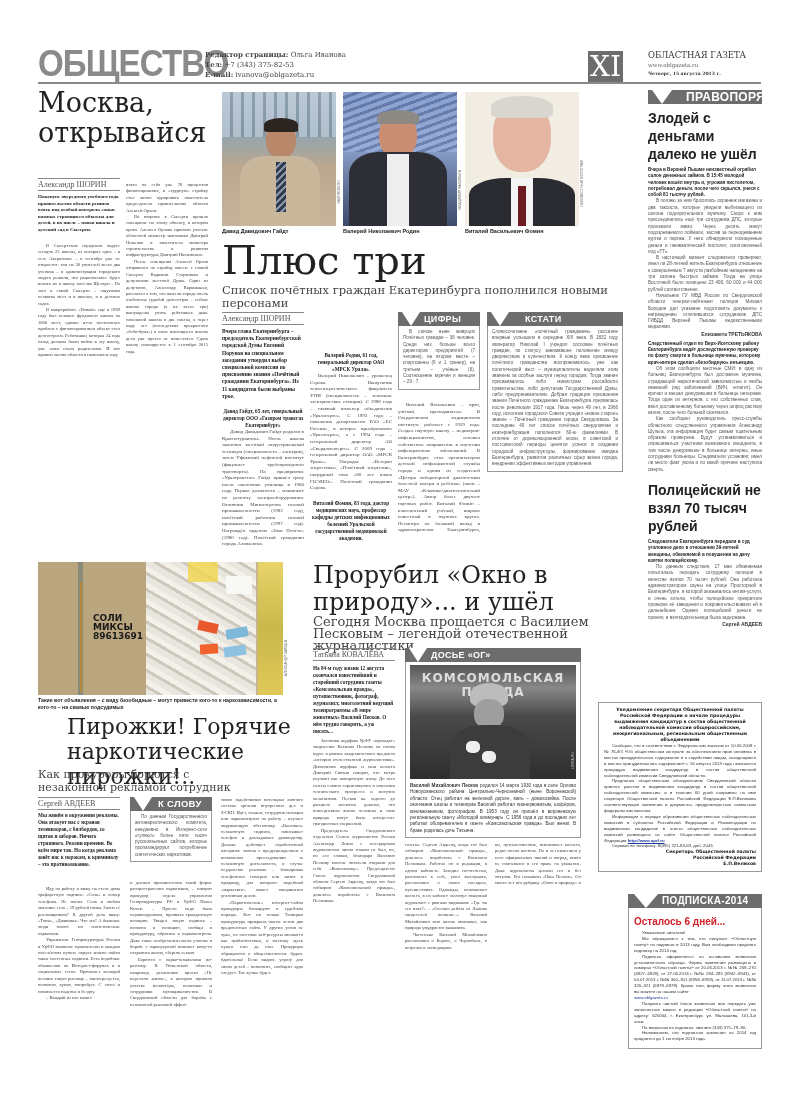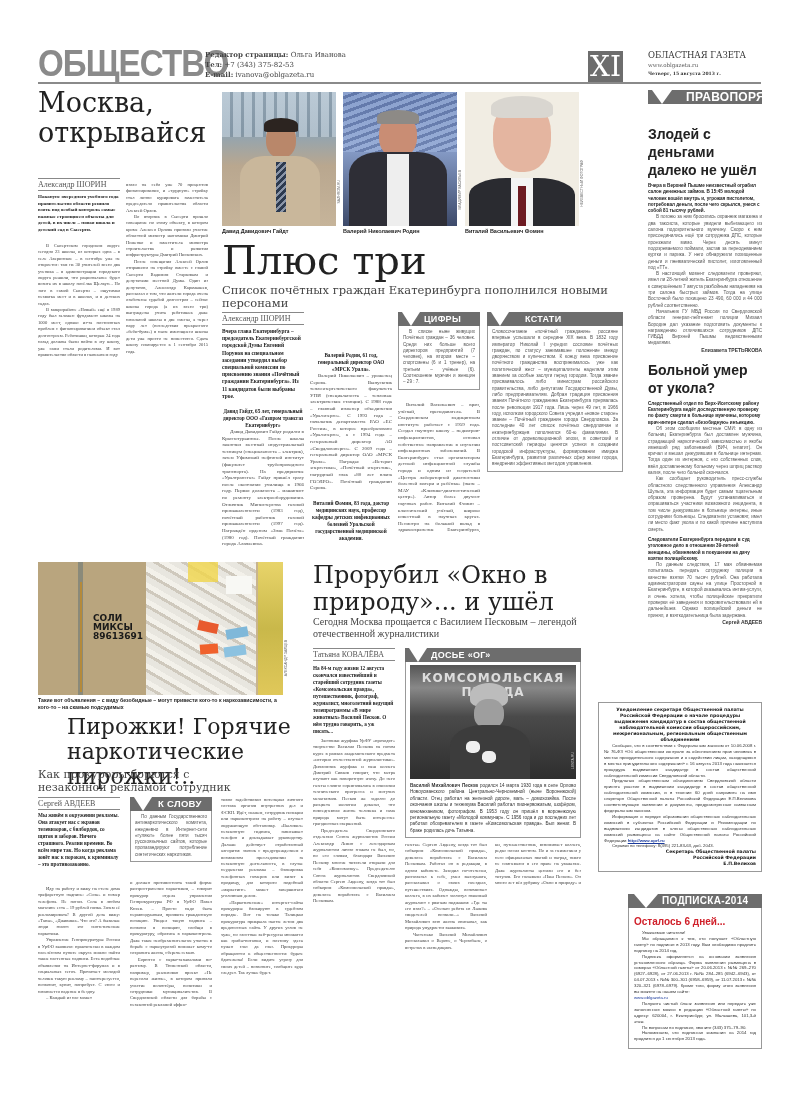--- a/index.html
+++ b/index.html
@@ -117,36 +117,36 @@
     <span>КСТАТИ</span>
   </div>
   <div class="box side-text" style="padding:3px 4px;border-top:none;">Словосочетание «почётный гражданин» россияне впервые услышали в середине XIX века. В 1832 году император Николай I учредил сословие почётных граждан, по статусу занимавшее положение между дворянством и купечеством. К концу века присвоение почётного гражданства воспринималось уже как политический жест – муниципалитеты наделяли этим званием за особые заслуги перед городом. Тогда звание присваивалось либо министрам российского правительства, либо депутатам Государственной Думы, либо предпринимателям. Добрая традиция присвоения звания Почётного гражданина Екатеринбурга прервалась после революции 1917 года. Лишь через 49 лет, в 1966 году, исполком городского Совета учредил «новое старое» звание – Почётный гражданин города Свердловска. За последние 40 лет список почётных свердловчан и екатеринбуржцев пополнился 60-ю фамилиями. В отличие от дореволюционной эпохи, в советский и постсоветский периоды ценятся успехи в создании городской инфраструктуры, формировании имиджа Екатеринбурга, развитии различных сфер жизни города, внедрении эффективных методов управления.</div>
 </div>
 
 <div class="abs" style="left:648px;top:90px;width:114px;">
   <div class="rubric" style="font-size:12px;">
     <span class="tri" style="border-left-width:10px;border-right-width:10px;left:4px;"></span>
     <span>ПРАВОПОРЯДОК</span>
   </div>
-  <div class="side-h" style="margin-top:21px;">Злодей с деньгами далеко не ушёл</div>
+  <div class="side-h" style="margin-top:5px;">Злодей с деньгами далеко не ушёл</div>
   <div class="side-lead" style="margin-top:4px;">Вчера в Верхней Пышме неизвестный ограбил салон денежных займов. В 15:45 молодой человек вошёл внутрь и, угрожая пистолетом, потребовал деньги, после чего скрылся, унеся с собой 81 тысячу рублей.</div>
   <div class="side-text">
     <p>В погоню за ним бросились охранник магазина и два таксиста, которые увидели выбегающего из салона подозрительного мужчину. Скоро к ним присоединились ещё три сотрудника ДПС, которые проезжали мимо. Через десять минут подозреваемого поймали, застав за переодеванием куртки и парика. У него обнаружили похищенные деньги и пневматический пистолет, изготовленный под «ТТ».</p>
     <p>В настоящий момент следователи проверяют, имел ли 28-летний житель Екатеринбурга отношение к совершённым 7 августа разбойным нападениям на три салона быстрых займов. Тогда на улице Восточной было похищено 23 490, 60 000 и 44 000 рублей соответственно.</p>
     <p>Начальник ГУ МВД России по Свердловской области генерал-лейтенант полиции Михаил Бородин дал указание подготовить документы к награждению отличившихся сотрудников ДПС ГИБДД Верхней Пышмы ведомственными медалями.</p>
   </div>
   <div class="sign">Елизавета ТРЕТЬЯКОВА</div>
 
-  <div class="side-h" style="margin-top:8px;">Больной умер от укола?</div>
   <div class="side-lead" style="margin-top:4px;">Следственный отдел по Верх-Исетскому району Екатеринбурга ведёт доследственную проверку по факту смерти в больнице мужчины, которому врач-интерн сделал «безобидную» инъекцию.</div>
   <div class="side-text">
     <p>Об этом сообщили местные СМИ: в одну из больниц Екатеринбурга был доставлен мужчина, страдающий наркотической зависимостью и якобы имевший ряд заболеваний (ВИЧ, гепатит). Он кричал и мешал дежурившим в больнице интернам. Тогда один из интернов, с его собственных слов, ввёл доставленному больному через шприц раствор калия, после чего больной скончался.</p>
     <p>Как сообщает руководитель пресс-службы областного следственного управления Александр Шульга, эта информация будет самым тщательным образом проверена. Будут устанавливаться и опрашиваться участники возможного инцидента, в том числе дежурившие в больнице интерны, иные сотрудники больницы. Следователи установят, имел ли место факт укола и по какой причине наступила смерть.</p>
   </div>
 
+  <div class="side-h" style="margin-top:8px;">Полицейский не взял 70 тысяч рублей</div>
   <div class="side-lead" style="margin-top:4px;">Следователи Екатеринбурга передали в суд уголовное дело в отношении 39-летней женщины, обвиняемой в покушении на дачу взятки полицейскому.</div>
   <div class="side-text">
     <p>По данным следствия, 17 мая обвиняемая попыталась передать сотруднику полиции в качестве взятки 70 тысяч рублей. Она работала администратором сауны на улице Просторной в Екатеринбурге, в которой оказывались интим-услуги, и очень хотела, чтобы полицейские прекратили проверки её заведения и покровительствовали ей в дальнейшем. Однако полицейский деньги не принял, и взяткодательница была задержана.</p>
   </div>
   <div class="sign">Сергей АВДЕЕВ</div>
 </div>
 
 <div class="abs box" style="left:598px;top:702px;width:164px;padding:4px 5px;height:170px;overflow:hidden;">
   <div style="font-family:'DejaVu Sans',sans-serif;font-weight:bold;font-size:4.6px;line-height:6px;text-align:center;color:#222;">Уведомление секретаря Общественной палаты Российской Федерации о начале процедуры выдвижения кандидатур в состав общественной наблюдательной комиссии общероссийским, межрегиональным, региональным общественным объединениям</div>
   <div class="side-text" style="font-size:4.3px;line-height:5.9px;color:#333;">
@@ -217,21 +217,21 @@
 <div class="abs body-text" style="left:130px;top:880px;width:82px;">
   <p style="text-indent:0;">и должен противостоять такой форме распространения наркотиков, – говорит прокурор отдела управления Генпрокуратуры РФ в УрФО Павел Княев. – Просто надо быть неравнодушным, проявить гражданскую позицию. Увидел такую надпись – позвони в полицию, сообщи в прокуратуру, обратись в наркоконтроль. Даже такое необременительное участие в борьбе с наркоугрозой поможет кому-то сохранить жизнь, сберечь семью.</p>
   <p>Борются с нарко-зазывалами по-разному. В Тюменской области, например, реализован проект «Не пересоли жизнь», в котором приняли участие волонтёры, политики и сотрудники муниципалитетов. В Свердловской области для борьбы с незаконной рекламой эффек-</p>
 </div>
 <div class="abs body-text" style="left:221px;top:797px;width:82px;height:210px;overflow:hidden;">
   <p style="text-indent:0;">тивно задействован потенциал личного состава органов внутренних дел и ФСКН. Идёт, скажем, сотрудник полиции или наркоконтроля на работу – изучает окружающую обстановку. «Выловил» незаконную надпись, записывает телефон и докладывает руководству. Дальше действует отработанный алгоритм: звонок с предупреждением о возможном преследовании за незаконную деятельность, в случае неудаления рекламы – блокировка телефонных номеров или визит к продавцу, для которого подобный «маркетинг» может завершиться уголовным делом.</p>
   <p>«Наркотические» интернет-сайты прокуроры блокируют в судебном порядке. Вот на только Талицкая прокуратура прикрыла нынче летом два вредоносных сайта. У других углов не хуже, но злостные веб-ресурсы множатся как грибы-поганки, и поэтому здесь нужен глаз да глаз. Прокуроры обращаются к общественности: будьте бдительны! Если видите угрозу для своих детей – позвоните, сообщите куда следует. Так лучше будет.</p>
 </div>
 
 <h1 class="abs headline" style="left:313px;top:562px;width:270px;font-size:24px;line-height:27px;">Прорубил «Окно в природу»... и ушёл</h1>
-<h2 class="abs subhead" style="left:313px;top:616px;width:300px;font-size:10px;line-height:12px;font-weight:normal;font-family:Liberation Serif, serif;">Сегодня Москва прощается с Василием Песковым – легендой отечественной журналистики</h2>
+<h2 class="abs subhead" style="left:313px;top:616px;width:300px;font-size:13px;line-height:12px;font-weight:normal;">Сегодня Москва прощается с Василием Песковым – легендой отечественной журналистики</h2>
 <div class="abs byline" style="left:313px;top:648px;width:82px;">Татьяна КОВАЛЁВА</div>
 <div class="abs lead" style="left:313px;top:665px;width:82px;font-size:5.2px;line-height:7px;">На 84-м году жизни 12 августа скончался известнейший и старейший сотрудник газеты «Комсомольская правда», путешественник, фотограф, журналист, многолетний ведущий телепрограммы «В мире животных» Василий Песков. О нём трудно говорить, а уж писать...</div>
 <div class="abs body-text" style="left:313px;top:738px;width:82px;height:300px;overflow:hidden;">
   <p>Заочники журфака УрФУ «проходят» творчество Василия Пескова на пятом курсе в рамках академического предмета «история отечественной журналистики». Дипломник журфака и наш коллега Дмитрий Сивков говорит, что мэтра изучают как поворотную эпоху. До него газеты словно соревновались в описании технического прогресса и могучих механизмов. Песков же задолго до расцвета экологии доказал, что повседневная жизнь человека и сама природа могут быть интереснее грандиозных свершений.</p>
   <p>Председатель Свердловского отделения Союза журналистов России Александр Левин с легендарным журналистом лично знаком не был, но, по его словам, благодаря Василию Пескову многие читатели открыли для себя «Комсомолку». Председателю Союза журналистов Свердловской области Сергею Авдееву, когда тот был собкором «Комсомольской правды», довелось поработать с Василием Песковым.</p>
 </div>
 
 <div class="abs" style="left:405px;top:648px;width:176px;">
   <div class="rubric" style="font-size:9px;padding-left:26px;">
     <span class="tri" style="border-left-width:9px;border-right-width:9px;left:4px;"></span>

